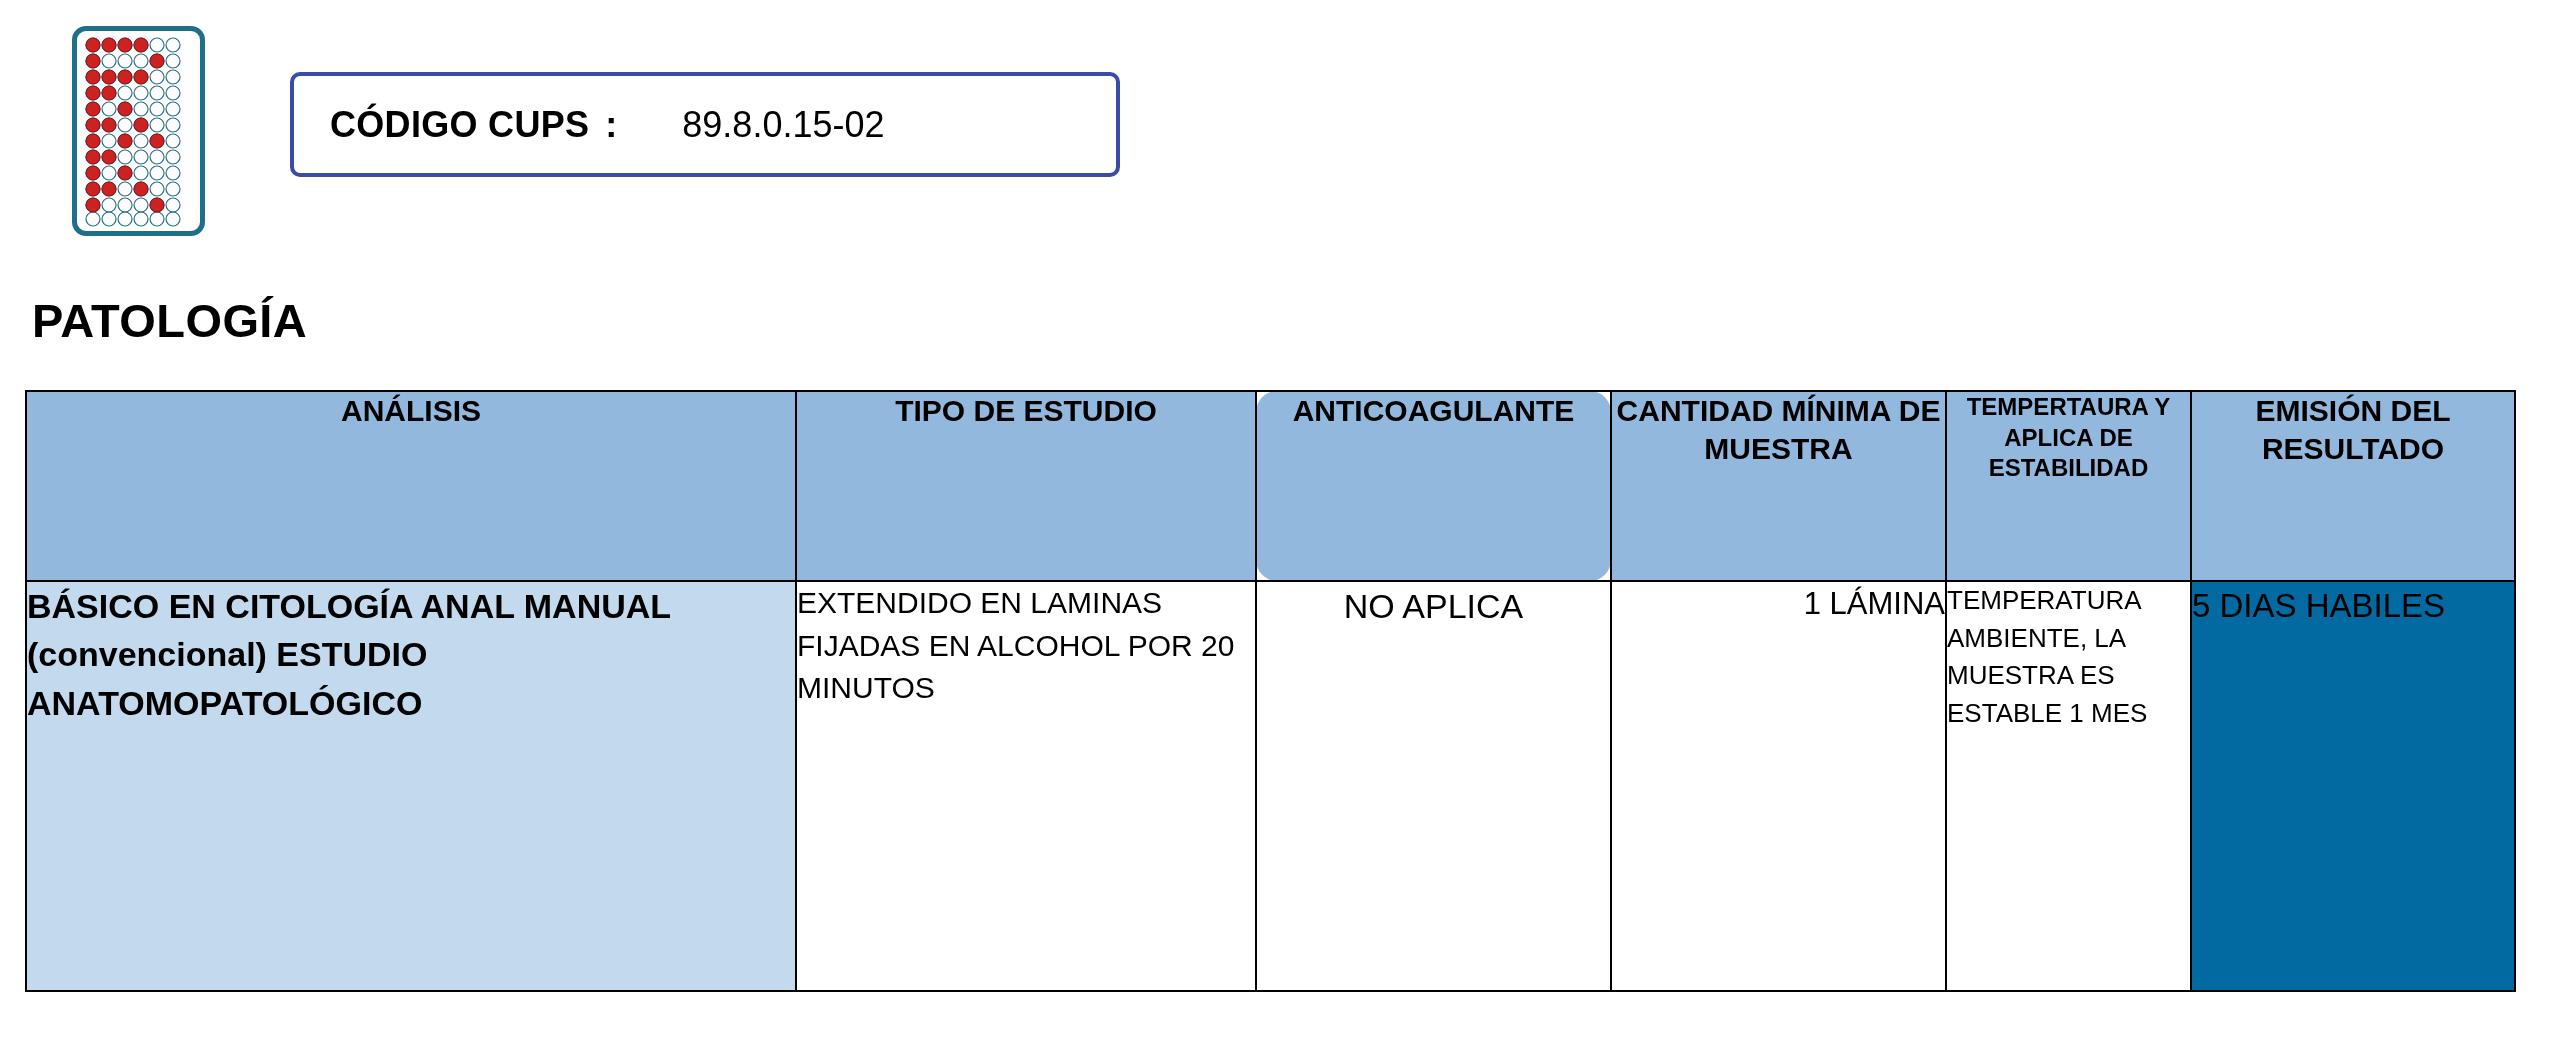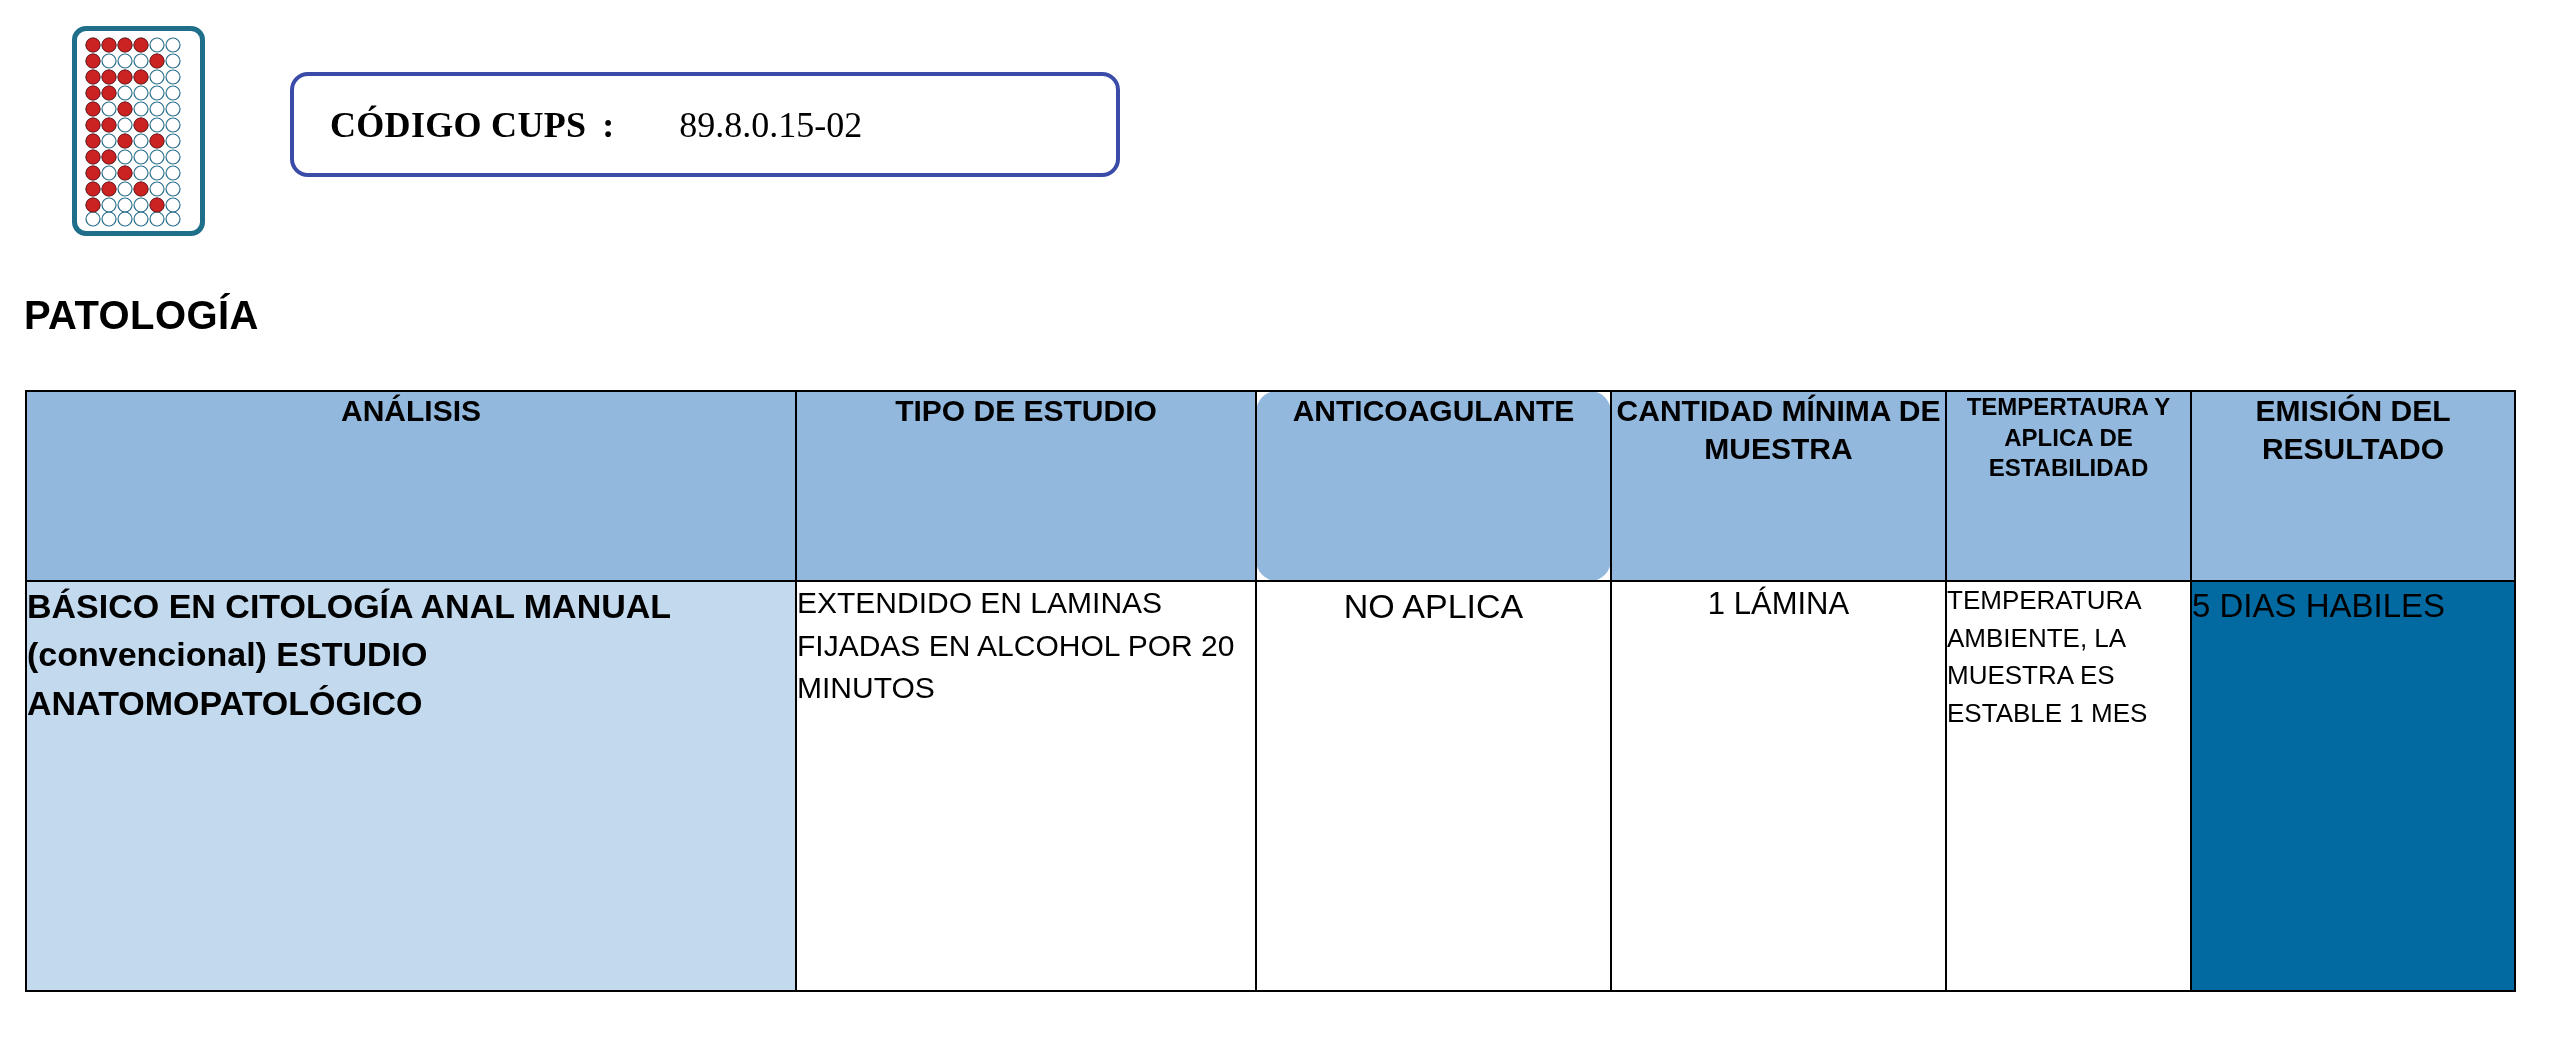--- a/index.html
+++ b/index.html
@@ -43,26 +43,25 @@
   }
   .logo svg { display: block; }
 
   .code-box {
     position: absolute;
     left: 290px;
     top: 72px;
     width: 830px;
     height: 105px;
     border: 4px solid #3b4ba8;
-    border-radius: 18px;
+    border-radius: 10px;
     background: #ffffff;
     box-sizing: border-box;
     display: flex;
     align-items: center;
-    font-family: Liberation Serif, serif;
   }
   .code-label {
     font-size: 36px;
     font-weight: bold;
     letter-spacing: 0.3px;
     margin-left: 36px;
     white-space: nowrap;
   }
   .code-colon {
     font-size: 36px;
@@ -72,23 +71,23 @@
   .code-value {
     font-size: 36px;
     font-weight: normal;
     margin-left: 65px;
     white-space: nowrap;
   }
 
   
   .section-title {
     position: absolute;
-    left: 24px;
+    left: 32px;
     top: 293px;
-    font-size: 40px;
+    font-size: 47px;
     font-weight: bold;
     letter-spacing: 0.4px;
   }
 
   
   .table-wrap {
     position: absolute;
     left: 25px;
     top: 390px;
     width: 2485px;
@@ -142,21 +141,21 @@
   }
   td.cell-anti {
     background: #ffffff;
     text-align: center;
     vertical-align: top;
     font-size: 34px;
     padding-top: 24px;
   }
   td.cell-cantidad {
     background: #ffffff;
-    text-align: center;
+    text-align: right;
     vertical-align: top;
     font-size: 31px;
     padding-top: 26px;
     margin-top: 24px;
   }
   td.cell-temp {
     background: #ffffff;
     font-size: 26px;
     line-height: 1.45;
     padding: 24px 10px 20px 14px;

